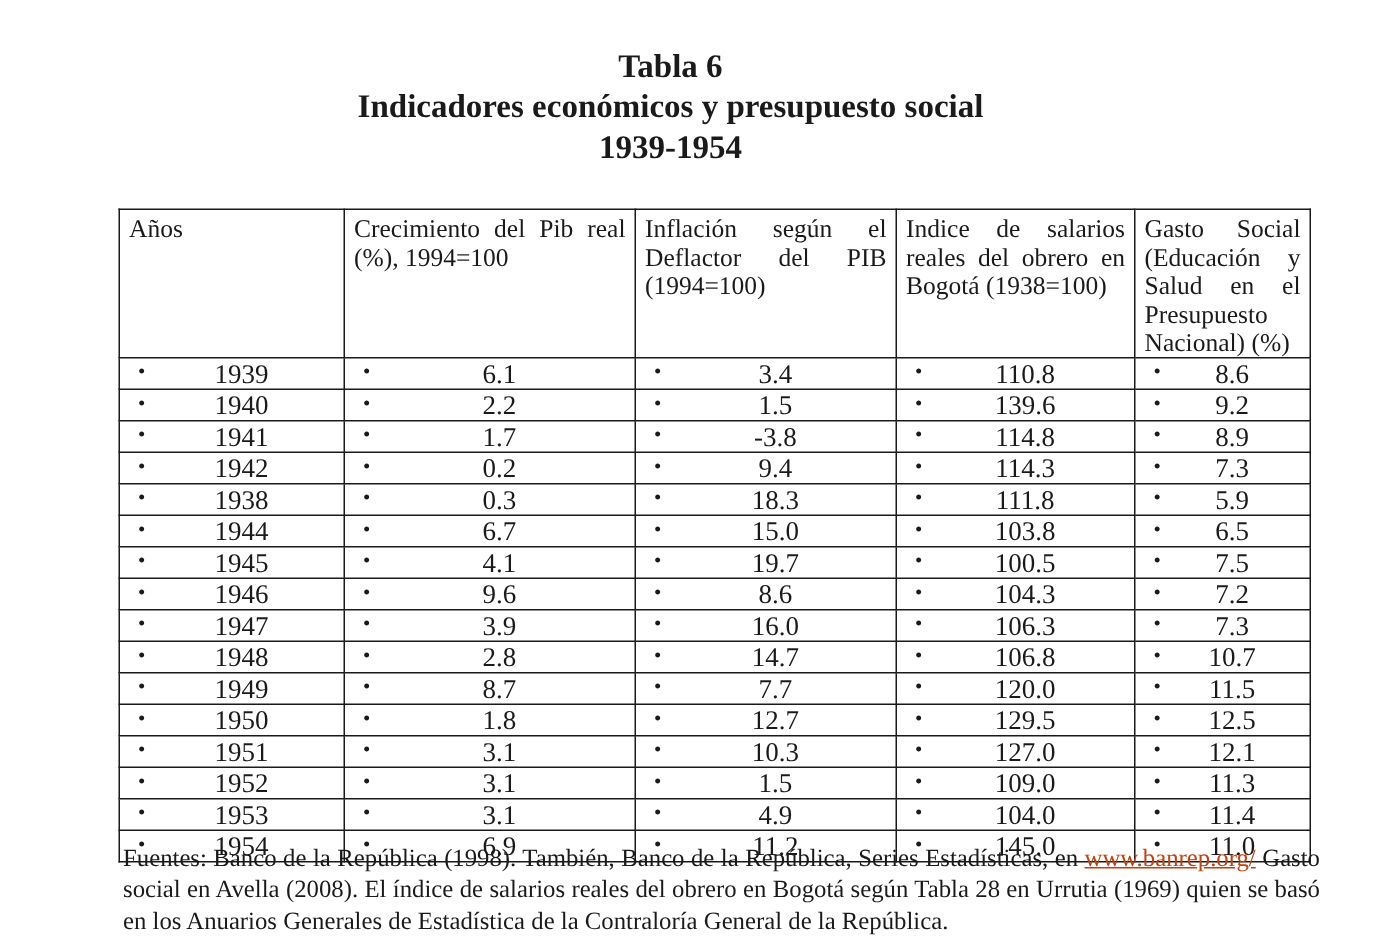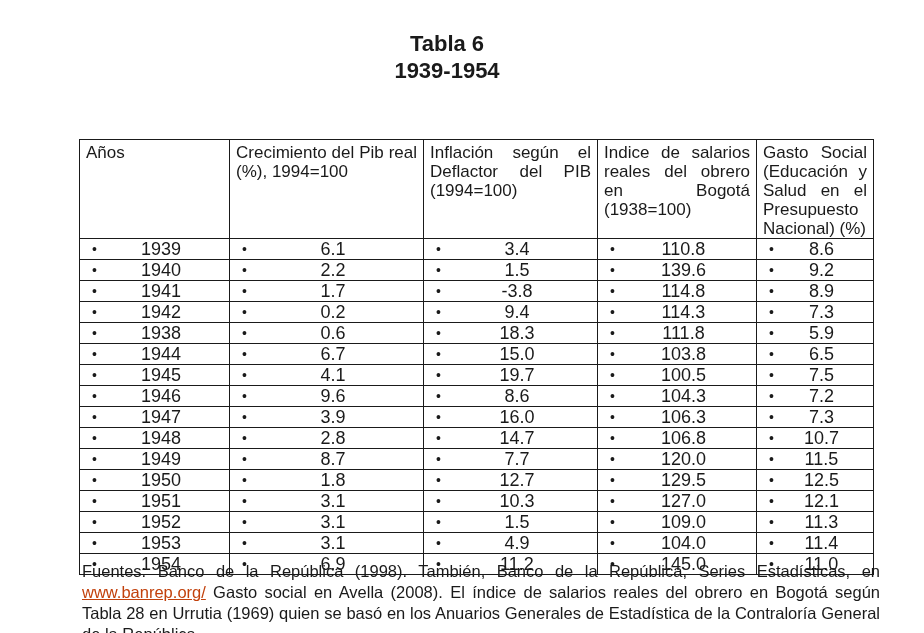--- a/index.html
+++ b/index.html
@@ -1,20 +1,20 @@
 <!DOCTYPE html>
 <html><head>
 <meta charset="utf-8">
 <style>
   html,body{margin:0;padding:0;background:#ffffff;}
   .page{
     position:relative;
     width:924px;height:633px;
     background:#ffffff;
-    font-family:Liberation Sans, sans-serif;
+    font-family:Liberation Serif, serif;
     color:#1a1a1a;
     overflow:hidden;
   }
   .title-block{
     position:absolute;top:30px;left:0;width:894px;
     text-align:center;font-weight:bold;
     font-size:22px;line-height:27px;
   }
   table.tbl{
     position:absolute;left:79px;top:139px;
@@ -51,20 +51,21 @@
   }
   .footnote a{color:#c2410c;text-decoration:underline;cursor:pointer;}
 </style>
 </head>
 <body>
 
 <div class="page">
 
   <div class="title-block">
     <div>Tabla 6</div>
+    <div>Indicadores económicos y presupuesto social</div>
     <div>1939-1954</div>
   </div>
 
   <table class="tbl">
     <colgroup>
       <col style="width:150px">
       <col style="width:194px">
       <col style="width:174px">
       <col style="width:159px">
       <col style="width:117px">
@@ -220,21 +221,21 @@
         <tr>
           <td>
             <div class="cell">
               <span class="bullet">•</span>
               <span class="val">1938</span>
             </div>
           </td>
           <td>
             <div class="cell">
               <span class="bullet">•</span>
-              <span class="val">0.6</span>
+              <span class="val">0.3</span>
             </div>
           </td>
           <td>
             <div class="cell">
               <span class="bullet">•</span>
               <span class="val">18.3</span>
             </div>
           </td>
           <td>
             <div class="cell">

